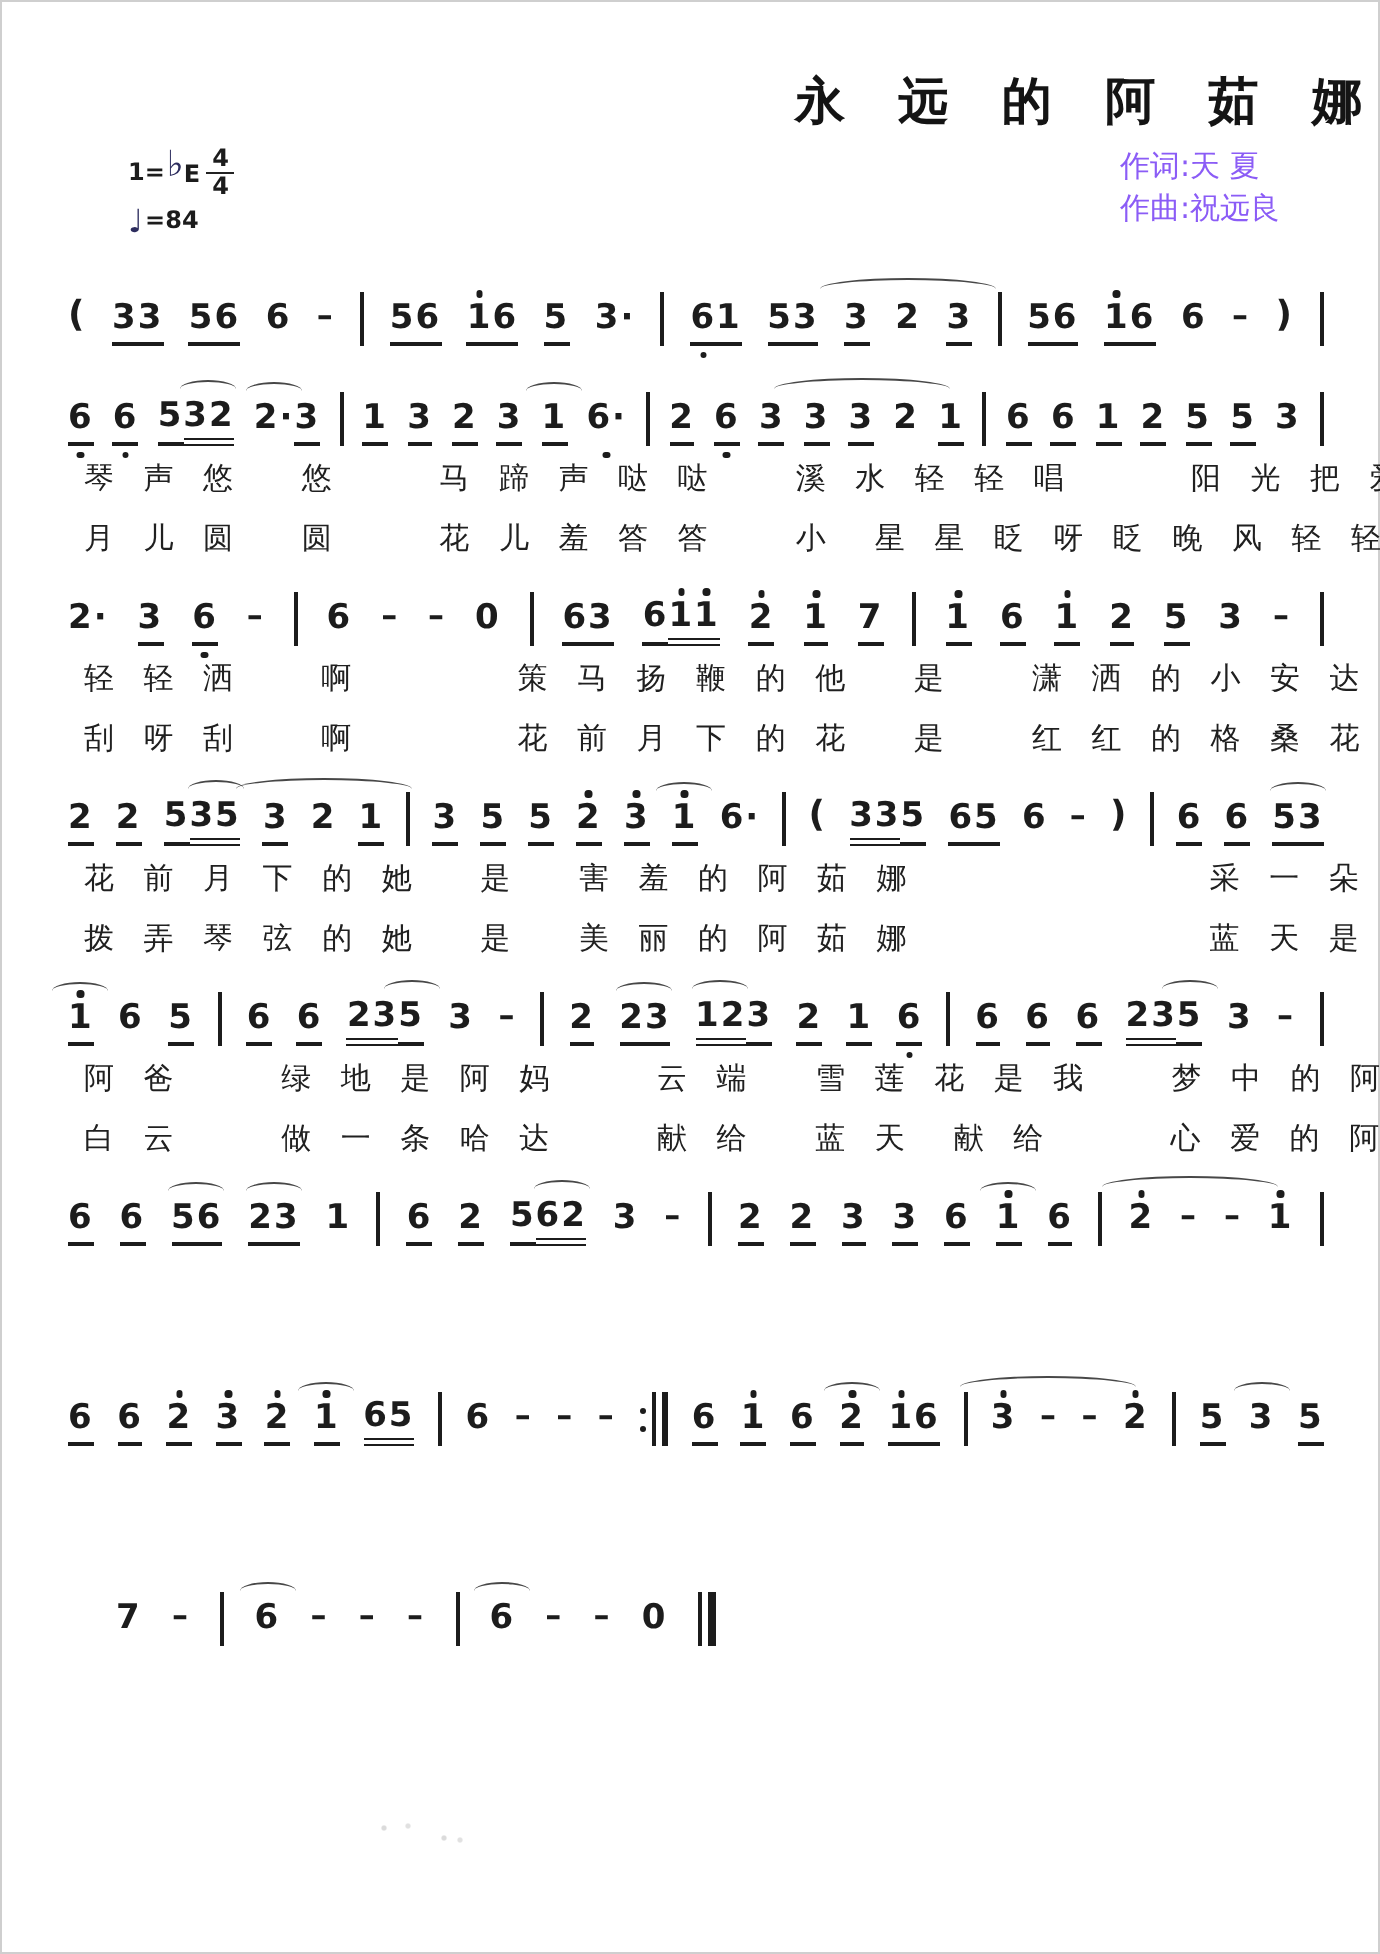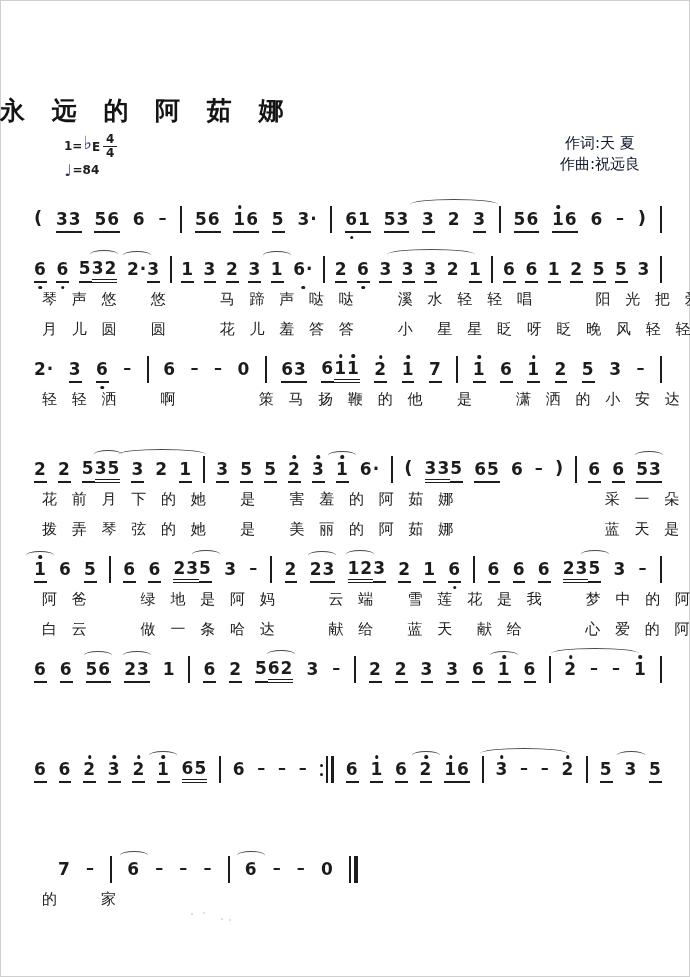--- a/index.html
+++ b/index.html
@@ -3,37 +3,37 @@
 <meta charset="utf-8">
 <style>
   html,body{margin:0;padding:0;}
   body{
     width:690px;height:977px;background:#ffffff;position:relative;
     font-family:"DejaVu Sans","Liberation Sans",sans-serif;color:#1c1c1c;
     box-shadow: inset 0 0 0 1px #cfcfcf;overflow:hidden;
   }
   
   .title{
-    text-align:left;margin:94px 0 0;font-size:25px;font-weight:600;
+    text-align:right;margin:34px 0 0;font-size:25px;font-weight:600;
     letter-spacing:9px;color:#141414;
   }
   .meta{display:flex;justify-content:space-between;align-items:flex-start;
     padding:6px 50px 0 64px;height:54px;}
   .keyblock{font-weight:bold;line-height:1.1;}
   .keyline1{display:flex;align-items:center;font-size:13px;}
   .key-prefix{font-size:12px;}
   .flat{font-size:18px;color:#2d2d5e;margin:-6px 0 0 1px;}
   .key-letter{font-size:12px;margin-top:3px;}
   .meter{display:inline-flex;flex-direction:column;align-items:center;
     font-size:12px;margin-left:3px;line-height:1.05;}
   .meter .mtop{border-bottom:1px solid #222;padding:0 3px;}
   .meter .mbot{padding:0 3px;}
   .keyline2{margin-top:3px;font-size:12px;display:flex;align-items:center;}
   .qnote{font-size:16px;color:#2d2d5e;margin-right:1px;}
-  .credits{font-size:15px;line-height:21px;color:#0f172a;text-align:center;}
+  .credits{font-size:15px;line-height:21px;color:#8b5cf6;text-align:left;}
   
   .sheet{padding:0 28px 0 34px;margin-top:2px;}
   .system{height:100px;}
   .system:first-child{height:50px;}
   .system:last-child{height:auto;}
   .system:last-child .noterow{width:300px;margin-left:24px;}
   .noterow{
     position:relative;display:flex;justify-content:space-between;
     align-items:flex-end;height:32px;padding-top:12px;
   }
@@ -323,20 +323,21 @@
         </span>
         <span class="tok">
           <span class="sub">3</span>
         </span>
         <span class="tok">
           <span class="sub dash">–</span>
         </span>
         <div class="bar"></div>
       </div>
       <div class="lyric">轻 轻 洒    啊        策 马 扬 鞭 的 他   是    潇 洒 的 小 安 达</div>
+      <div class="lyric">刮 呀 刮    啊        花 前 月 下 的 花   是    红 红 的 格 桑 花</div>
     </div>
     <div class="system">
       <div class="noterow">
         <span class="tok">
           <span class="sub u1">2</span>
         </span>
         <span class="tok">
           <span class="sub u1">2</span>
         </span>
         <span class="tok">
@@ -670,17 +671,16 @@
           <span class="sub dash">–</span>
         </span>
         <span class="tok">
           <span class="sub">0</span>
         </span>
         <div class="final">
           <i class="thin"></i>
           <i class="thick"></i>
         </div>
       </div>
-      <div class="lyric">的    家</div>
     </div>
   </div>
 
 <div class="watermark"></div>
 
 </body></html>

